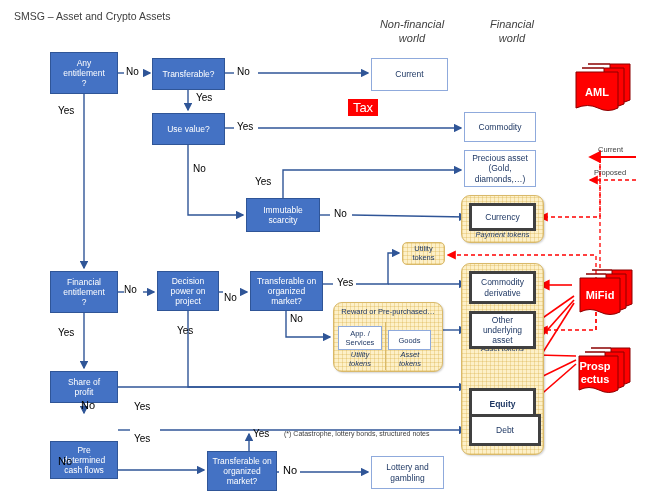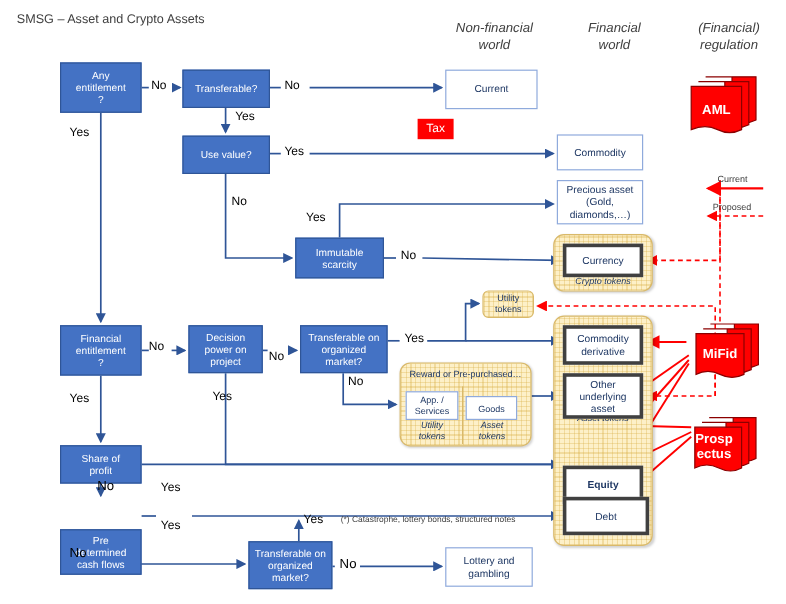--- a/index.html
+++ b/index.html
@@ -40,21 +40,21 @@
         display:flex;align-items:center;justify-content:center;text-align:center;
         box-sizing:border-box;
         background-image:
           repeating-linear-gradient(0deg,rgba(214,170,60,.30) 0 1px,transparent 1px 4px),
           repeating-linear-gradient(90deg,rgba(214,170,60,.30) 0 1px,transparent 1px 4px);}
 
   .lbl{position:absolute;font-size:10px;color:#000000;white-space:nowrap;font-weight:400;}
   .lblsm{position:absolute;font-size:7px;color:#404040;white-space:nowrap;}
   .legtxt{position:absolute;font-size:7.5px;color:#404040;white-space:nowrap;}
 
-  .taxbox{position:absolute;background:#FF0000;color:#ffffff;font-size:10px;
+  .taxbox{position:absolute;background:#FF0000;color:#ffffff;font-size:13px;
           display:flex;align-items:center;justify-content:center;
           box-sizing:border-box;}
 
   .regstack{position:absolute;}
   .regstack .lab{position:absolute;left:0;top:0;width:100%;height:100%;
                  display:flex;align-items:center;justify-content:center;
                  color:#ffffff;font-weight:bold;text-align:center;line-height:1.0;
                  pointer-events:none;}
 
   svg.wires{position:absolute;left:0;top:0;width:655px;height:503px;overflow:visible;}
@@ -152,24 +152,23 @@
     <g>
       <path d="M636,157 L590,157" stroke="#FF0000" stroke-width="1.8" fill="none" marker-end="url(#ar)"></path>
       <path d="M636,180 L590,180" stroke="#FF0000" stroke-width="1.3" fill="none" stroke-dasharray="4,3" marker-end="url(#ard)"></path>
     </g>
   </svg>
 
   <div class="title" style="left:14px;top:10px;">SMSG – Asset and Crypto Assets</div>
 
   <div class="colhead" style="left:347px;top:18px;width:130px;">Non-financial<br>world</div>
   <div class="colhead" style="left:452px;top:18px;width:120px;">Financial<br>world</div>
-  <div class="colhead" style="left:560px;top:18px;width:95px;">(Financial)<br>regulation</div>
 
   <div class="tokbox" style="left:461px;top:195px;width:83px;height:48px;">
-    <div class="tokcap" style="bottom:3px;">Crypto tokens</div>
+    <div class="tokcap" style="bottom:3px;">Payment tokens</div>
   </div>
   <div class="tokbox" style="left:461px;top:263px;width:83px;height:192px;">
     <div class="tokcap" style="top:80px;">Asset tokens</div>
   </div>
   <div class="tokbox" style="left:333px;top:302px;width:110px;height:70px;">
     <div class="tokcap" style="top:5px;font-style:normal;font-size:7.5px;line-height:1.15;">Reward or Pre-purchased…</div>
   </div>
 
   <div style="position:absolute;left:385px;top:322px;width:1px;height:48px;background:#D9B96A;"></div>
 

